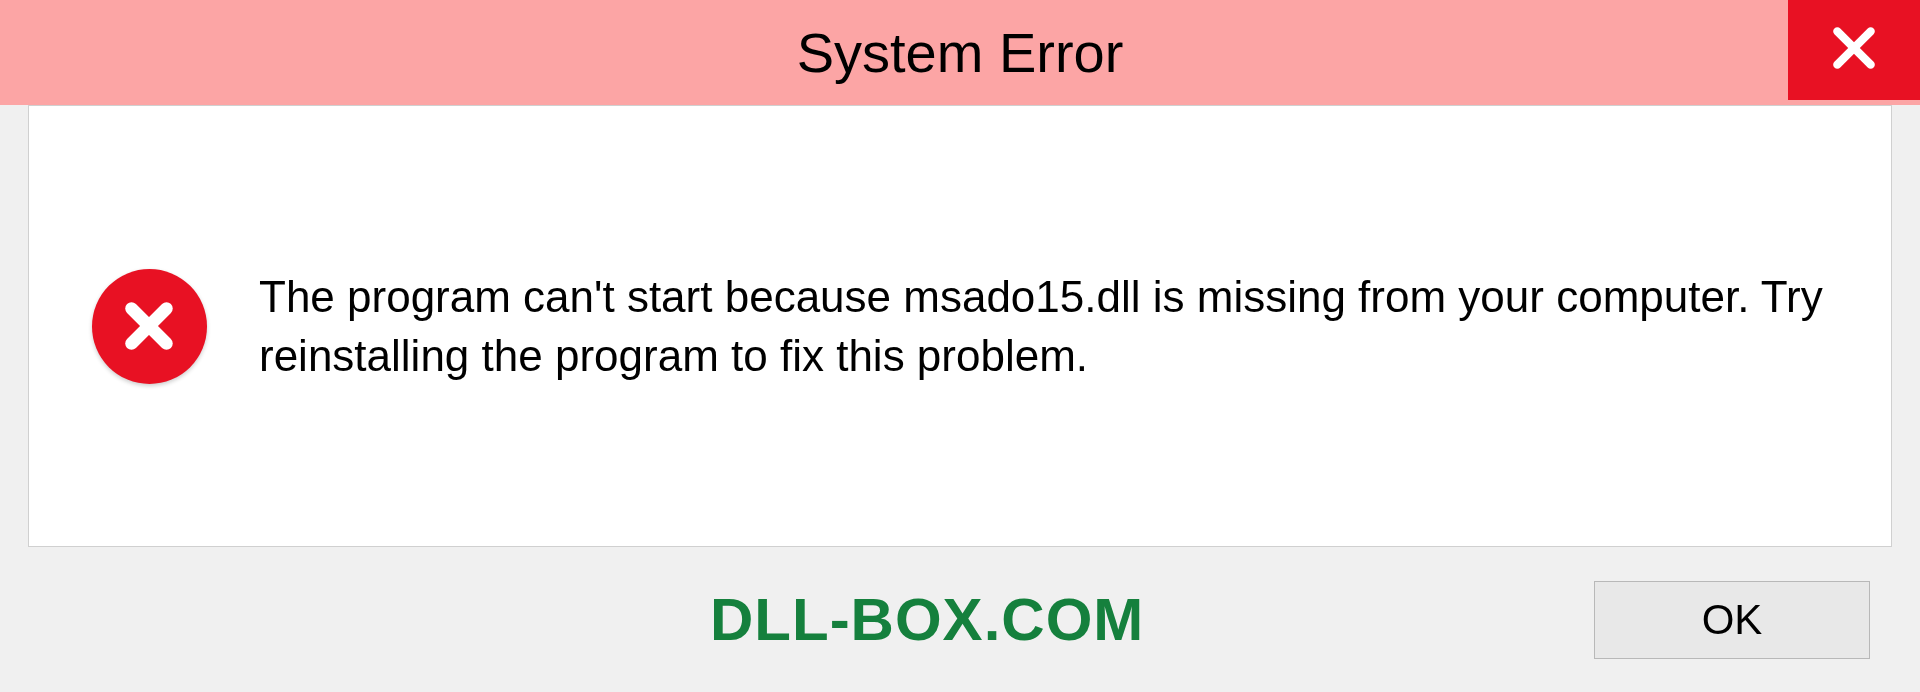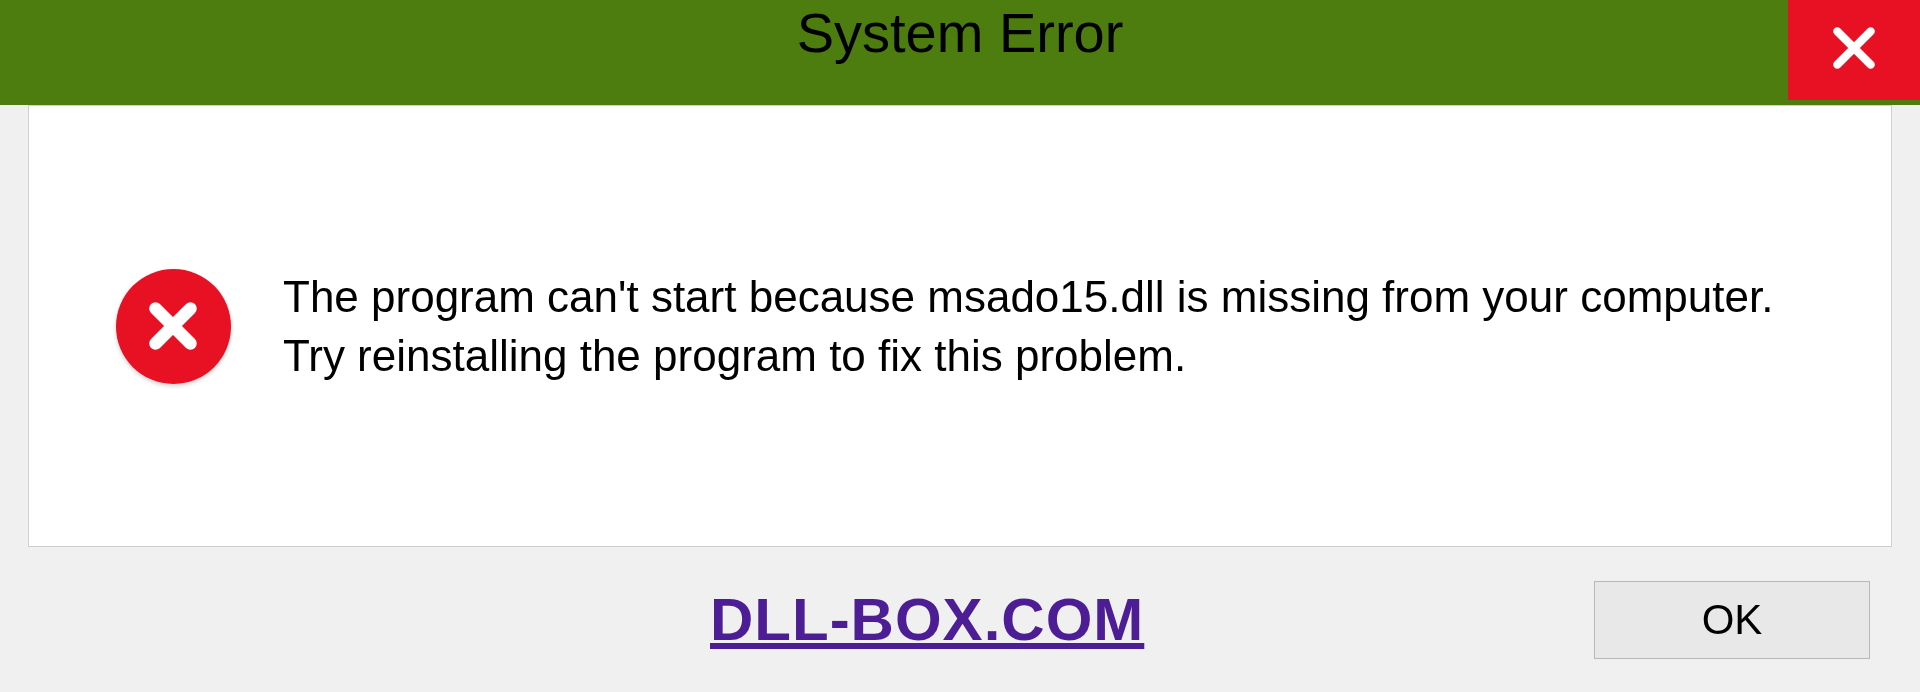--- a/index.html
+++ b/index.html
@@ -20,23 +20,24 @@
       width: 100%;
       height: 100%;
       background: #f0f0f0;
       display: flex;
       flex-direction: column;
     }
     
     .title-bar {
       height: 105px;
       display: flex;
+      align-items: center;
       justify-content: center;
       position: relative;
-      background: #4d7c0f;
+      background: #fca5a5;
     }
     
     .dialog-title {
       font-size: 56px;
       font-weight: 400;
       color: #000;
       text-align: center;
     }
     
     .close-button {
@@ -57,21 +58,21 @@
       height: 50px;
     }
     
     .content-panel {
       margin: 0 28px;
       background: #ffffff;
       border: 1px solid #d0d0d0;
       flex: 1;
       display: flex;
       align-items: center;
-      padding: 40px 84px;
+      padding: 40px 60px;
     }
     
     .error-icon-wrapper {
       width: 120px;
       height: 120px;
       flex-shrink: 0;
       margin-right: 50px;
       display: flex;
       align-items: center;
       justify-content: center;
@@ -105,24 +106,23 @@
       display: flex;
       align-items: center;
       justify-content: space-between;
       padding: 0 50px 0 710px;
       background: #f0f0f0;
     }
     
     .watermark {
       font-size: 60px;
       font-weight: 900;
-      color: #4c1d95;
+      color: #15803d;
       letter-spacing: 1px;
       font-family: Arial, sans-serif;
-      text-decoration: underline;
     }
     
     .ok-button {
       width: 276px;
       height: 78px;
       background: #e8e8e8;
       border: 1px solid #b8b8b8;
       font-size: 42px;
       color: #000;
       display: flex;

